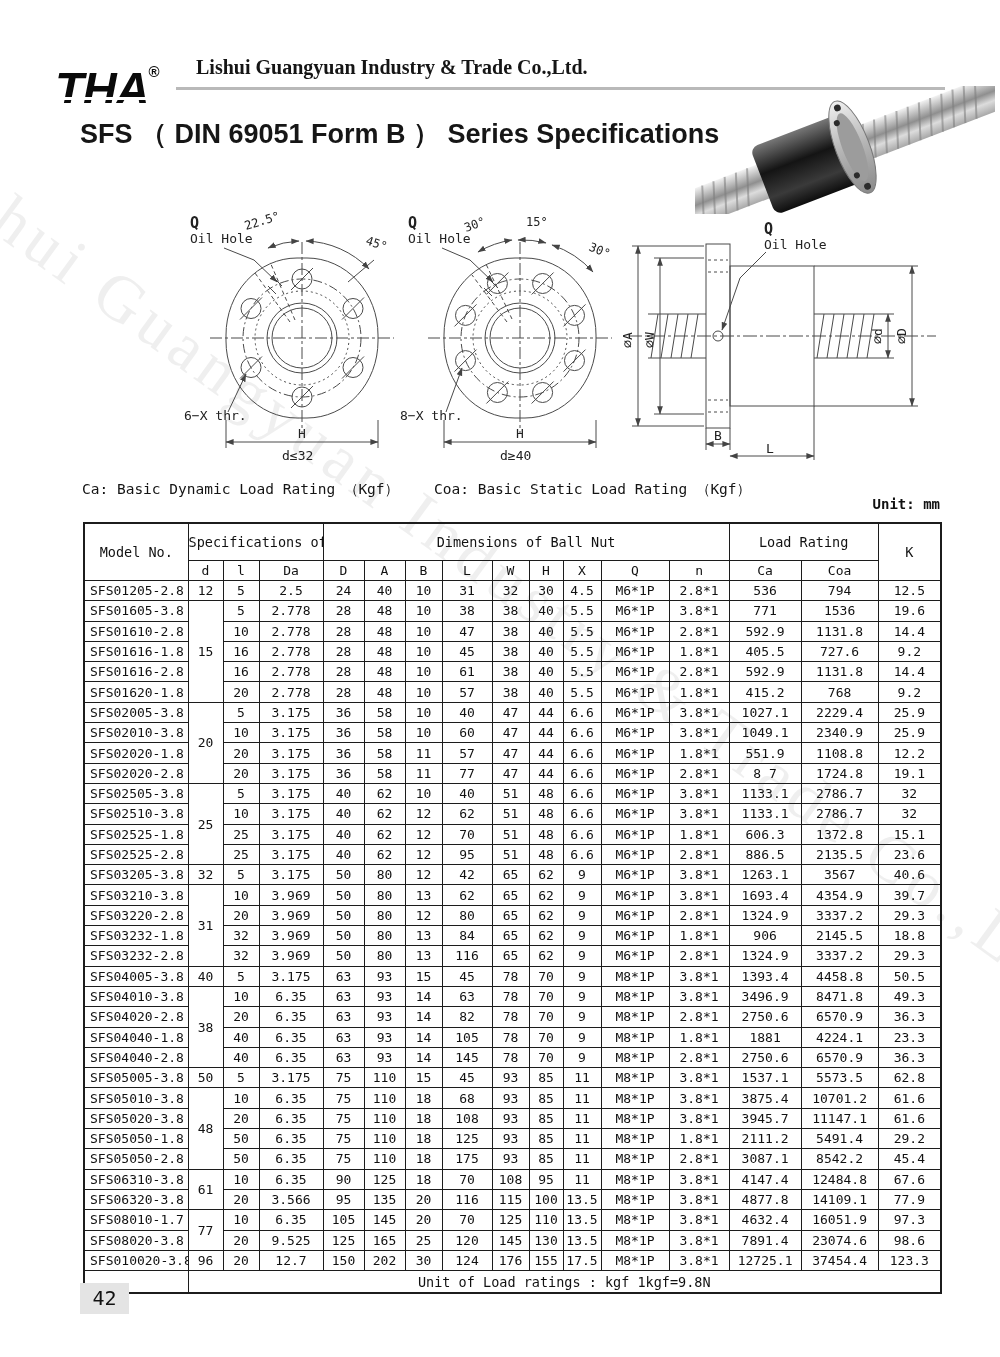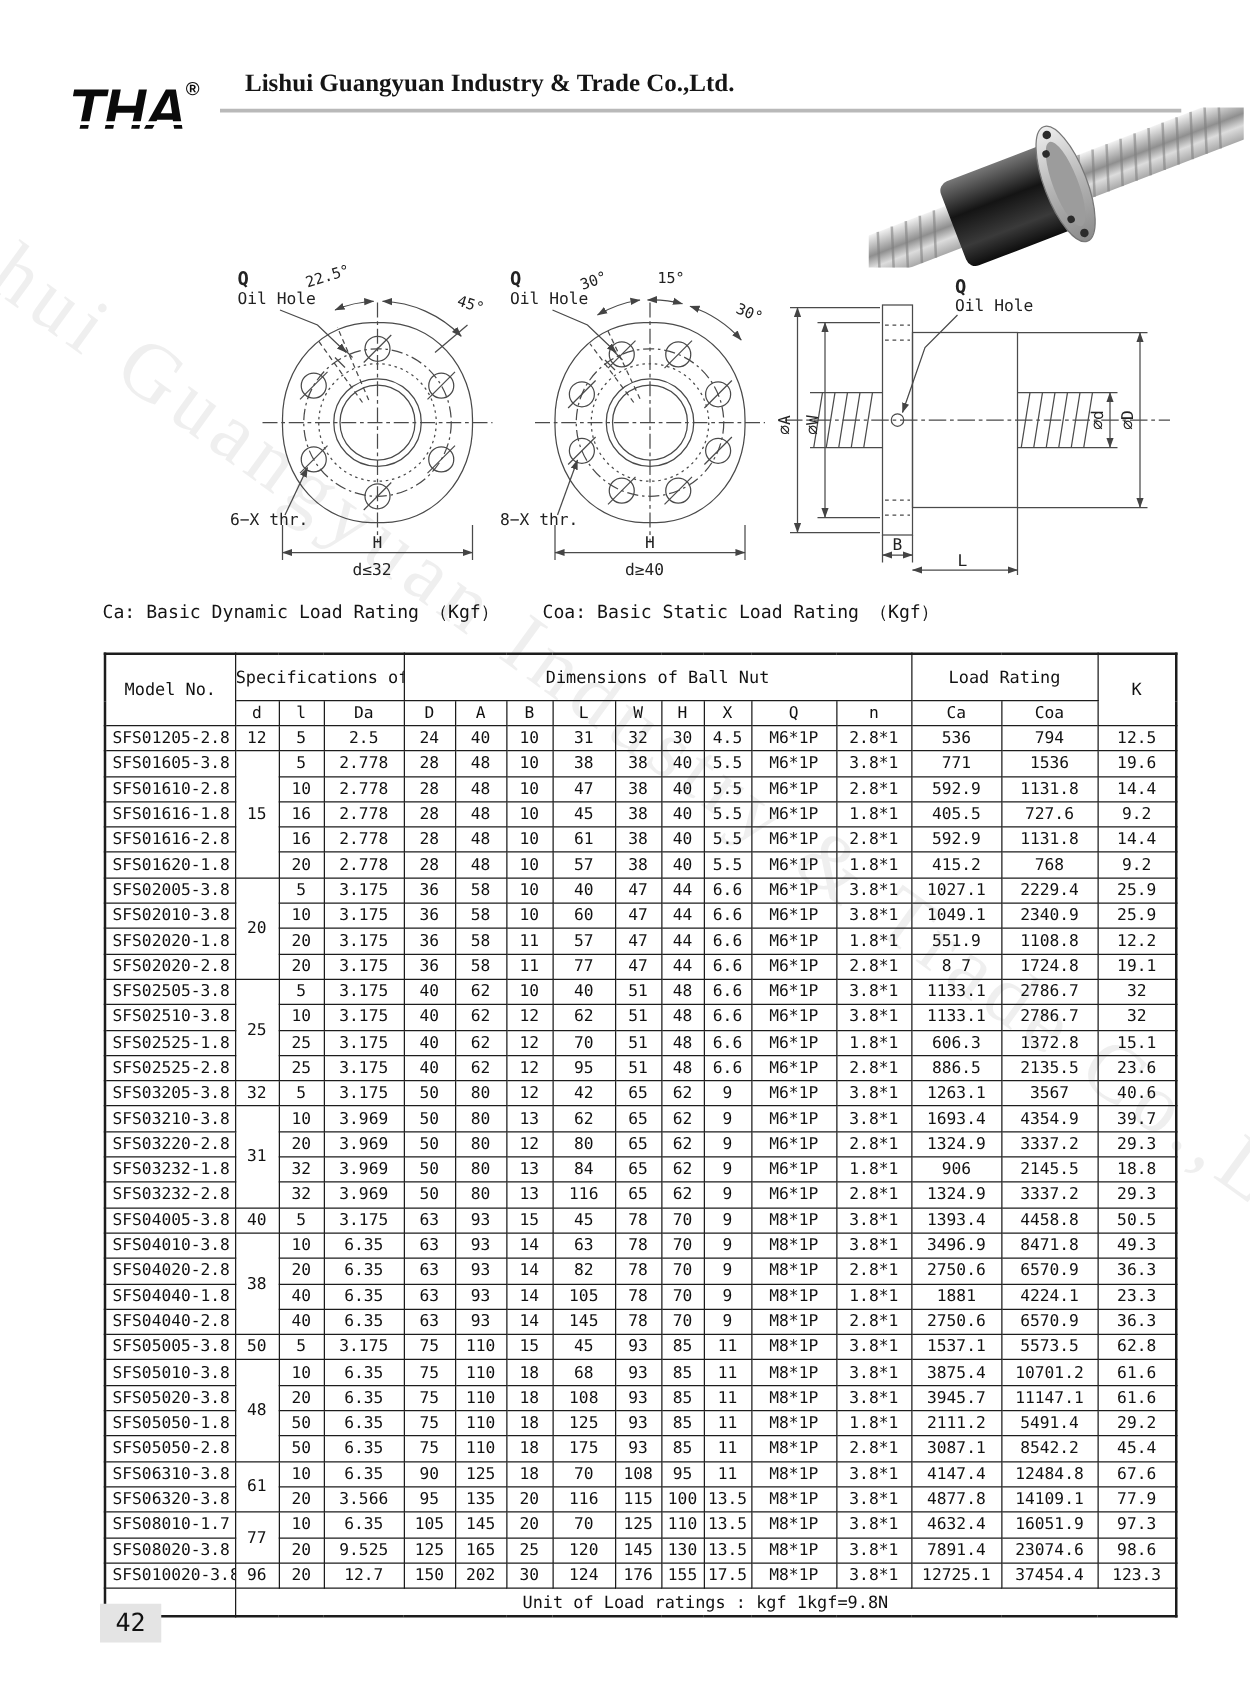--- a/index.html
+++ b/index.html
@@ -52,20 +52,21 @@
 
   <div id="logo" class="abs">
     <span>THA</span><span class="reg">®</span>
     <div class="logo-stripe" style="top:33px;"></div>
     <div class="logo-stripe" style="top:39px;"></div>
     <div class="logo-stripe" style="top:45px;"></div>
   </div>
   <div id="company" class="abs">Lishui Guangyuan Industry &amp; Trade Co.,Ltd.</div>
   <div id="header-rule" class="abs"></div>
 
+  <div id="page-title" class="abs">SFS （ DIN 69051 Form B ） Series Specifications</div>
 
   <svg class="abs" style="left:695px;top:86px;" width="300" height="128" viewBox="0 0 300 128">
     <defs>
       <linearGradient id="shaftG" x1="0" y1="0" x2="0" y2="1">
         <stop offset="0" stop-color="#f2f2f2"></stop>
           <stop offset="0.45" stop-color="#8f8f8f"></stop>
         <stop offset="0.7" stop-color="#dcdcdc"></stop>
           <stop offset="1" stop-color="#a8a8a8"></stop>
       </linearGradient>
       <linearGradient id="nutG" x1="0" y1="0" x2="0" y2="1">
@@ -267,20 +268,21 @@
     <text x="146" y="29" font-size="13">Oil Hole</text>
     <text x="14" y="120" font-size="13" transform="rotate(-90 14 120)" text-anchor="middle">∅A</text>
     <text x="36" y="120" font-size="13" transform="rotate(-90 36 120)" text-anchor="middle">∅W</text>
     <text x="264" y="116" font-size="13" transform="rotate(-90 264 116)" text-anchor="middle">∅d</text>
     <text x="288" y="116" font-size="13" transform="rotate(-90 288 116)" text-anchor="middle">∅D</text>
     <text x="96" y="220" font-size="13">B</text>
     <text x="148" y="233" font-size="13">L</text>
   </svg>
 
   <div class="abs legend-line" style="top:480px;">Ca: Basic Dynamic Load Rating （Kgf）    Coa: Basic Static Load Rating （Kgf）</div>
+  <div id="unit-note" class="abs">Unit: mm</div>
 
   <table id="spec-table">
     <colgroup>
       <col style="width:104px">
         <col style="width:35px">
         <col style="width:36px">
         <col style="width:64px">
       <col style="width:41px">
         <col style="width:41px">
         <col style="width:37px">

